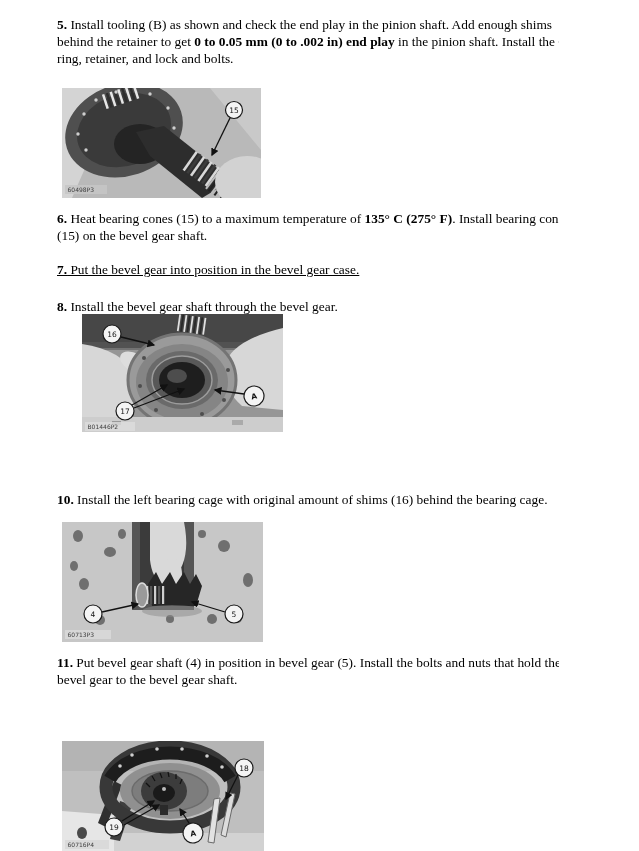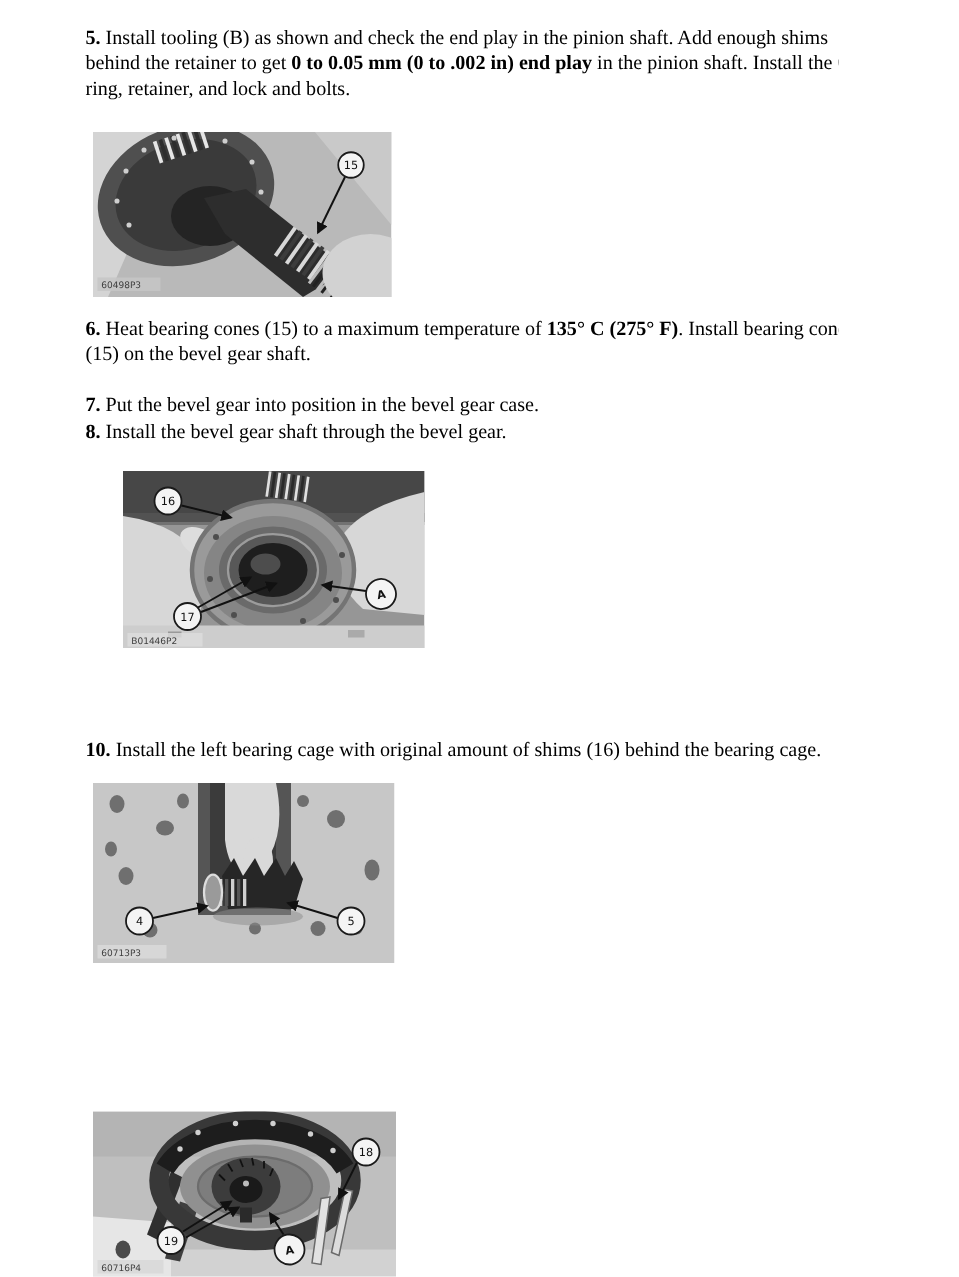--- a/index.html
+++ b/index.html
@@ -36,22 +36,22 @@
   }
   .photo-id {
     font-family: "DejaVu Sans", sans-serif;
     font-size: 6px;
     fill: #3e3e3e;
   }
   
   #p5  { top: 16px;  }
   #f1  { top: 84px;  }
   #p6  { top: 210px; }
-  #p7  { top: 261px; }
-  #p8  { top: 279px; }
+  #p7  { top: 261px; text-decoration: underline; }
+  #p8  { top: 298px; }
   #f2  { top: 310px; margin-left: 20px; }
   #p9  { top: 444px; }
   #p10 { top: 491px; }
   #f3  { top: 518px; }
   #p11 { top: 654px; }
   #f4  { top: 737px; }
 </style>
 </head>
 <body>
 
@@ -237,20 +237,21 @@
       <line x1="163" y1="90" x2="130" y2="80" stroke="#111" stroke-width="1.3" marker-end="url(#a3)"></line>
       <g>
         <circle cx="172" cy="92" r="9" fill="#f4f4f4" stroke="#1a1a1a" stroke-width="1.2"></circle>
         <text x="172" y="94.8" text-anchor="middle" class="callout-text">5</text>
       </g>
       <rect x="3" y="108" width="46" height="9" fill="#d8d8d8" opacity="0.9"></rect>
       <text x="5.5" y="115" class="photo-id">60713P3</text>
     </svg>
   </div>
 
+  <p class="step" id="p11"><span class="bold">11.</span><span> Put bevel gear shaft (4) in position in bevel gear (5). Install the bolts and nuts that hold the bevel gear to the bevel gear shaft.</span></p>
 
   <div class="figure" id="f4">
     <svg width="202" height="112" viewBox="0 0 202 112">
       <defs>
         <marker id="a4" markerWidth="7" markerHeight="7" refX="5" refY="3" orient="auto">
           <path d="M0,0 L6,3 L0,6 Z" fill="#111"></path>
         </marker>
       </defs>
       <rect width="202" height="112" fill="#bfbfbf"></rect>
       <rect width="202" height="30" fill="#b4b4b4"></rect>

